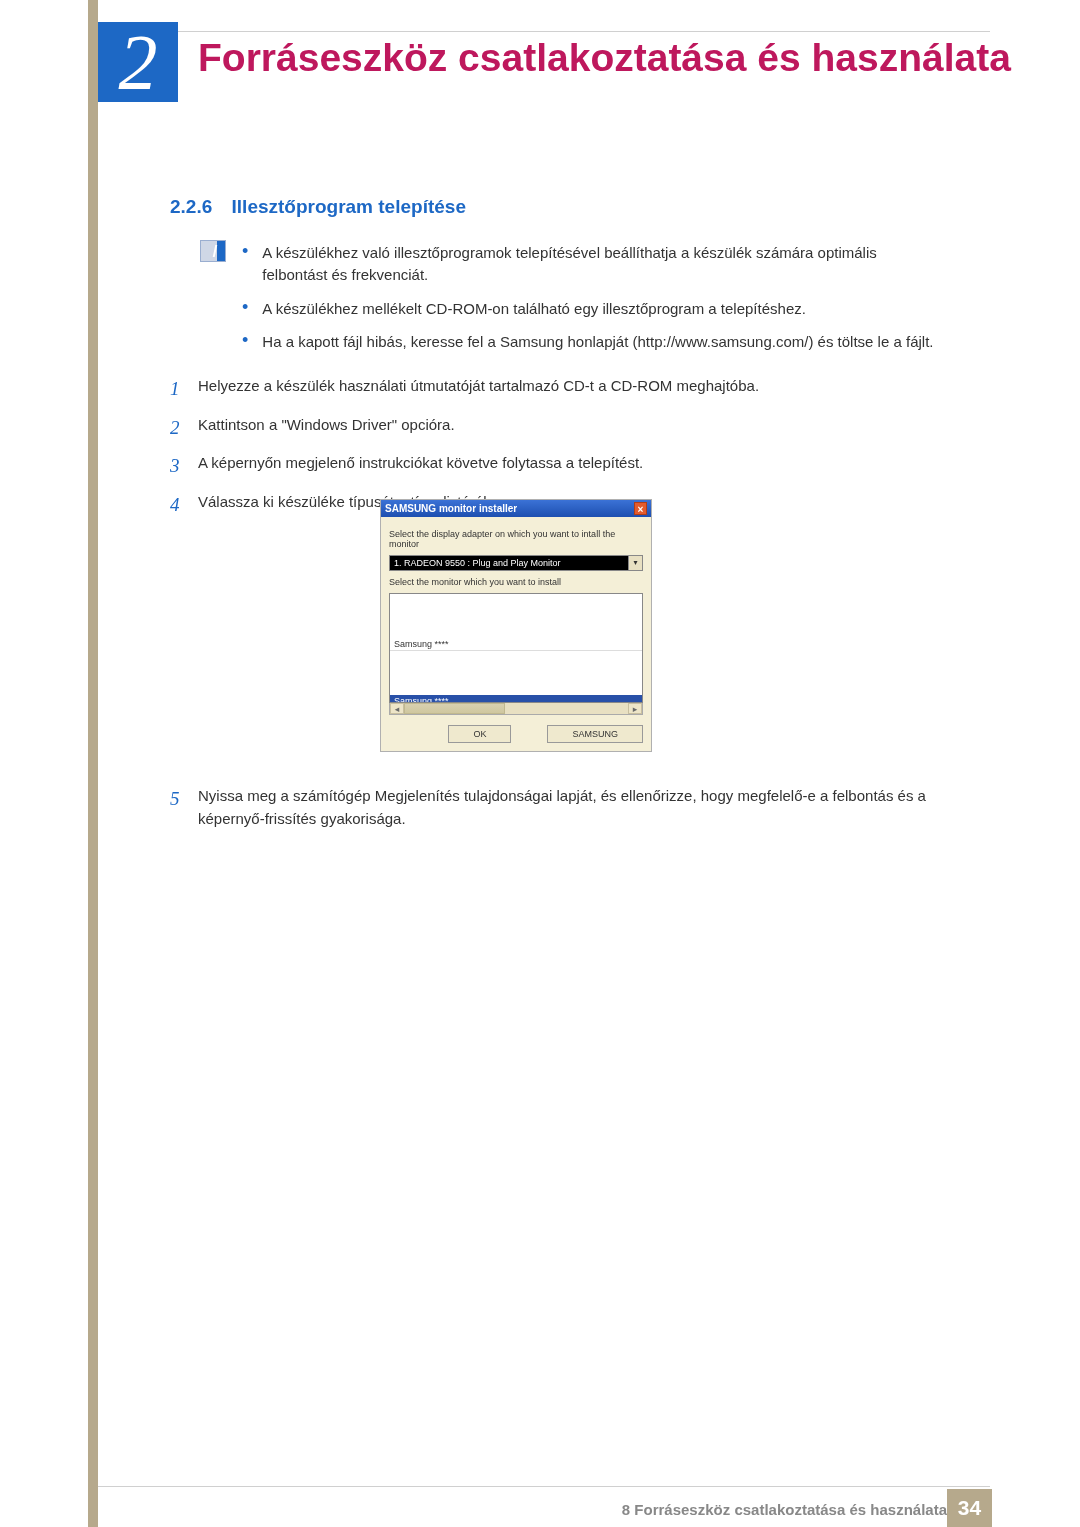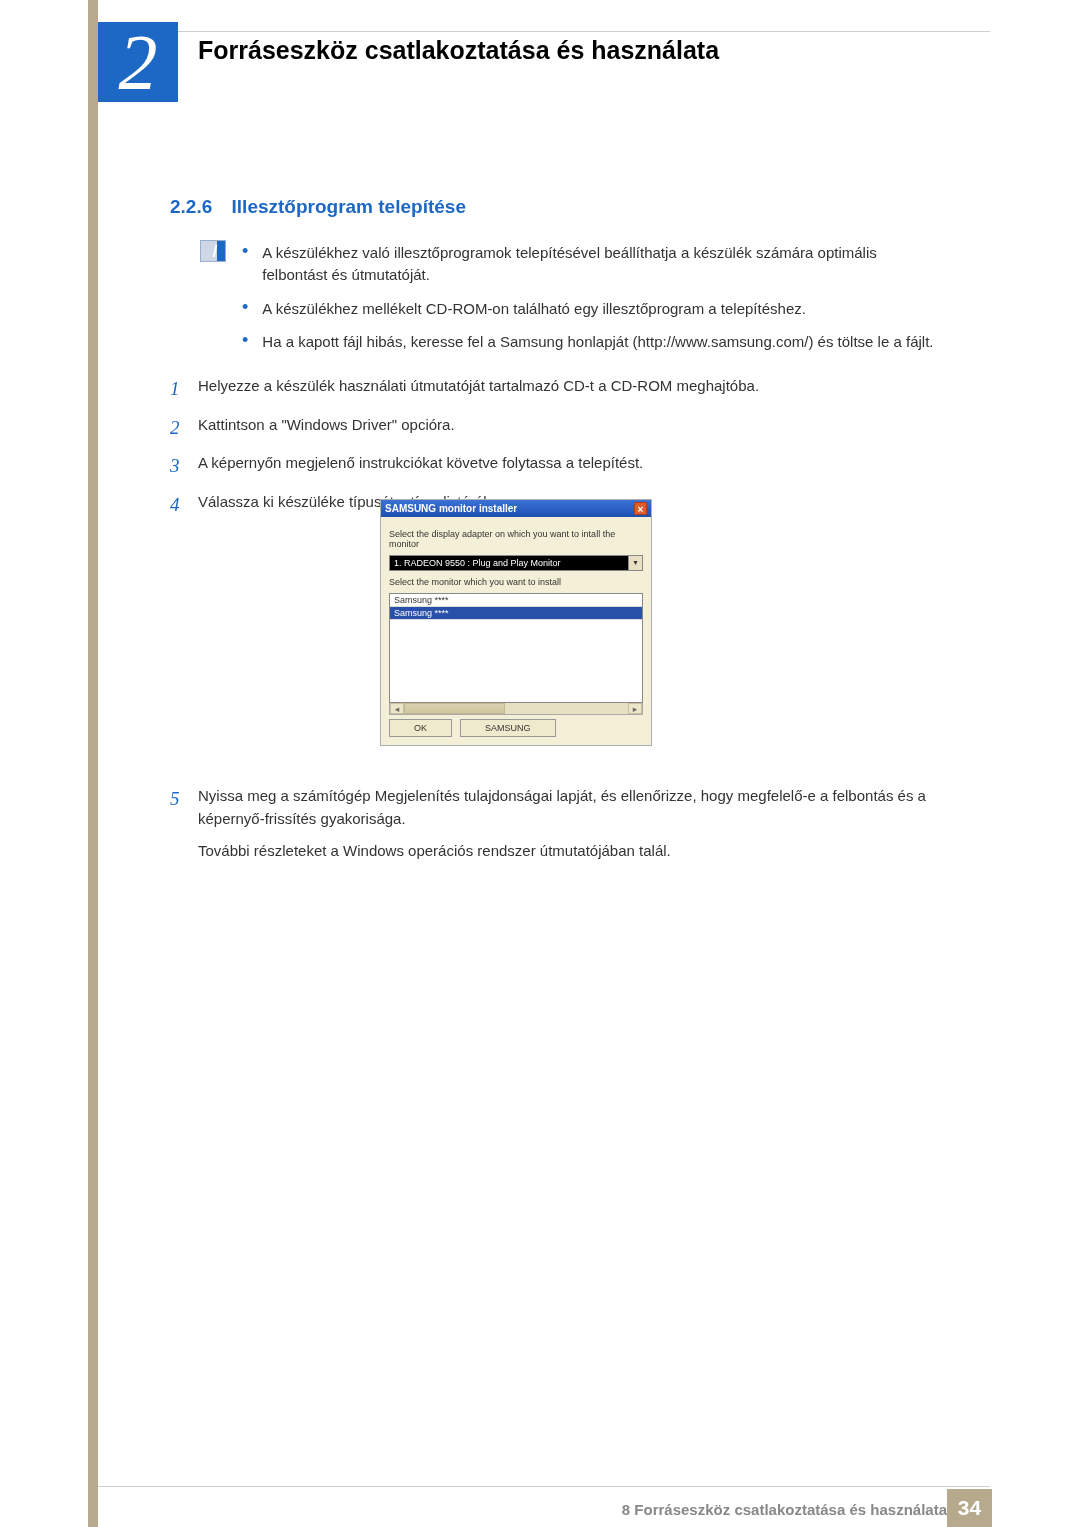--- a/index.html
+++ b/index.html
@@ -39,23 +39,23 @@
       font-weight: 300;
       font-style: italic;
       line-height: 80px;
       text-align: center;
       font-family: Georgia, 'Times New Roman', serif;
     }
     .chapter-title {
       position: absolute;
       left: 198px;
       top: 36px;
-      font-size: 25px;
-      font-weight: bold;
-      color: #000000;
+      font-size: 39px;
+      font-weight: bold;
+      color: #be185d;
     }
     .section-heading {
       position: absolute;
       left: 170px;
       top: 196px;
       font-size: 19px;
       font-weight: bold;
       color: #1d68c5;
     }
     .section-heading .num { margin-right: 14px; }
@@ -182,20 +182,21 @@
     .win-list {
       border: 1px solid #888;
       background: #fff;
       height: 110px;
       font-size: 9px;
       overflow: hidden;
     }
     .win-list-item {
       padding: 1px 4px;
       border-bottom: 1px solid #ddd;
+      margin-top: 44px;
     }
     .win-list-item.sel {
       background: #2850a8;
       color: #fff;
     }
     .win-hscroll {
       display: flex;
       border: 1px solid #aaa;
       border-top: none;
       height: 12px;
@@ -215,23 +216,23 @@
       position: absolute;
       left: 0;
       top: 0;
       width: 45%;
       height: 100%;
       background: linear-gradient(#d8d0b0,#cfc79f);
       border: 1px solid #c0b88f;
     }
     .win-buttons {
       display: flex;
-      justify-content: flex-start;
-      gap: 8px;
-      margin-top: 4px;
+      justify-content: flex-end;
+      gap: 36px;
+      margin-top: 10px;
     }
     .win-btn {
       border: 1px solid #999;
       background: #efe9ce;
       font-size: 9px;
       padding: 3px 24px;
     }
     .step5-block {
       position: absolute;
       left: 170px;
@@ -287,21 +288,21 @@
 <div class="section-heading">
   <span class="num">2.2.6</span>
   <span>Illesztőprogram telepítése</span>
 </div>
 
 <div class="info-icon"></div>
 
 <div class="bullet-block">
   <div class="bullet-item">
     <span class="bullet-dot">•</span>
-    <span class="bullet-text">A készülékhez való illesztőprogramok telepítésével beállíthatja a készülék számára optimális felbontást és útmutatóját.</span>
+    <span class="bullet-text">A készülékhez való illesztőprogramok telepítésével beállíthatja a készülék számára optimális felbontást és frekvenciát.</span>
   </div>
   <div class="bullet-item">
     <span class="bullet-dot">•</span>
     <span class="bullet-text">A készülékhez mellékelt CD-ROM-on található egy illesztőprogram a telepítéshez.</span>
   </div>
   <div class="bullet-item">
     <span class="bullet-dot">•</span>
     <span class="bullet-text">Ha a kapott fájl hibás, keresse fel a Samsung honlapját (http://www.samsung.com/) és töltse le a fájlt.</span>
   </div>
 </div>
@@ -355,23 +356,19 @@
       </div>
     </div>
   </div>
 </div>
 
 <div class="step5-block">
   <div class="step">
     <span class="step-num">5</span>
     <span class="step-text">Nyissa meg a számítógép Megjelenítés tulajdonságai lapját, és ellenőrizze, hogy megfelelő-e a felbontás és a képernyő-frissítés gyakorisága.</span>
   </div>
-  <div class="step">
-    <span class="step-num"></span>
-    <span class="step-text">További részleteket a Windows operációs rendszer útmutatójában talál.</span>
-  </div>
 </div>
 
 <div class="footer-line"></div>
 <div class="footer">
   <div class="footer-text">8 Forráseszköz csatlakoztatása és használata</div>
   <div class="footer-page">34</div>
 </div>
 
 </body></html>

